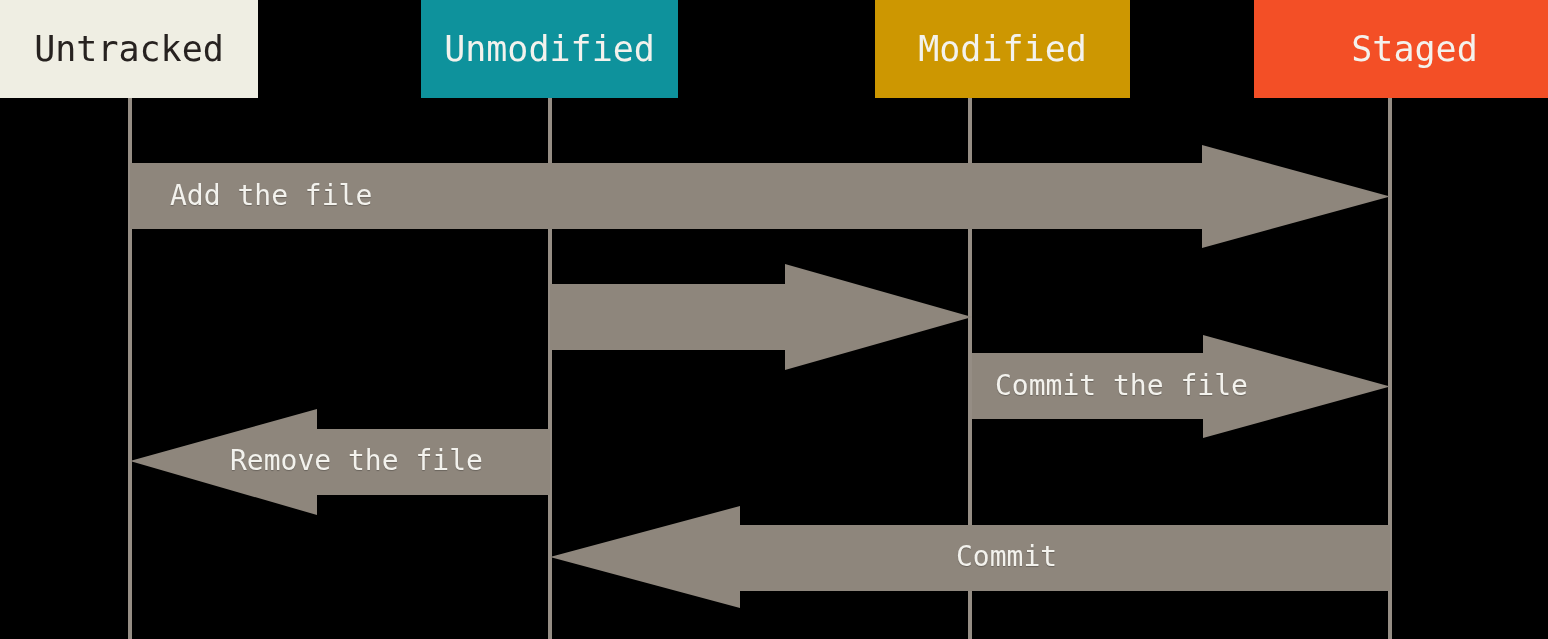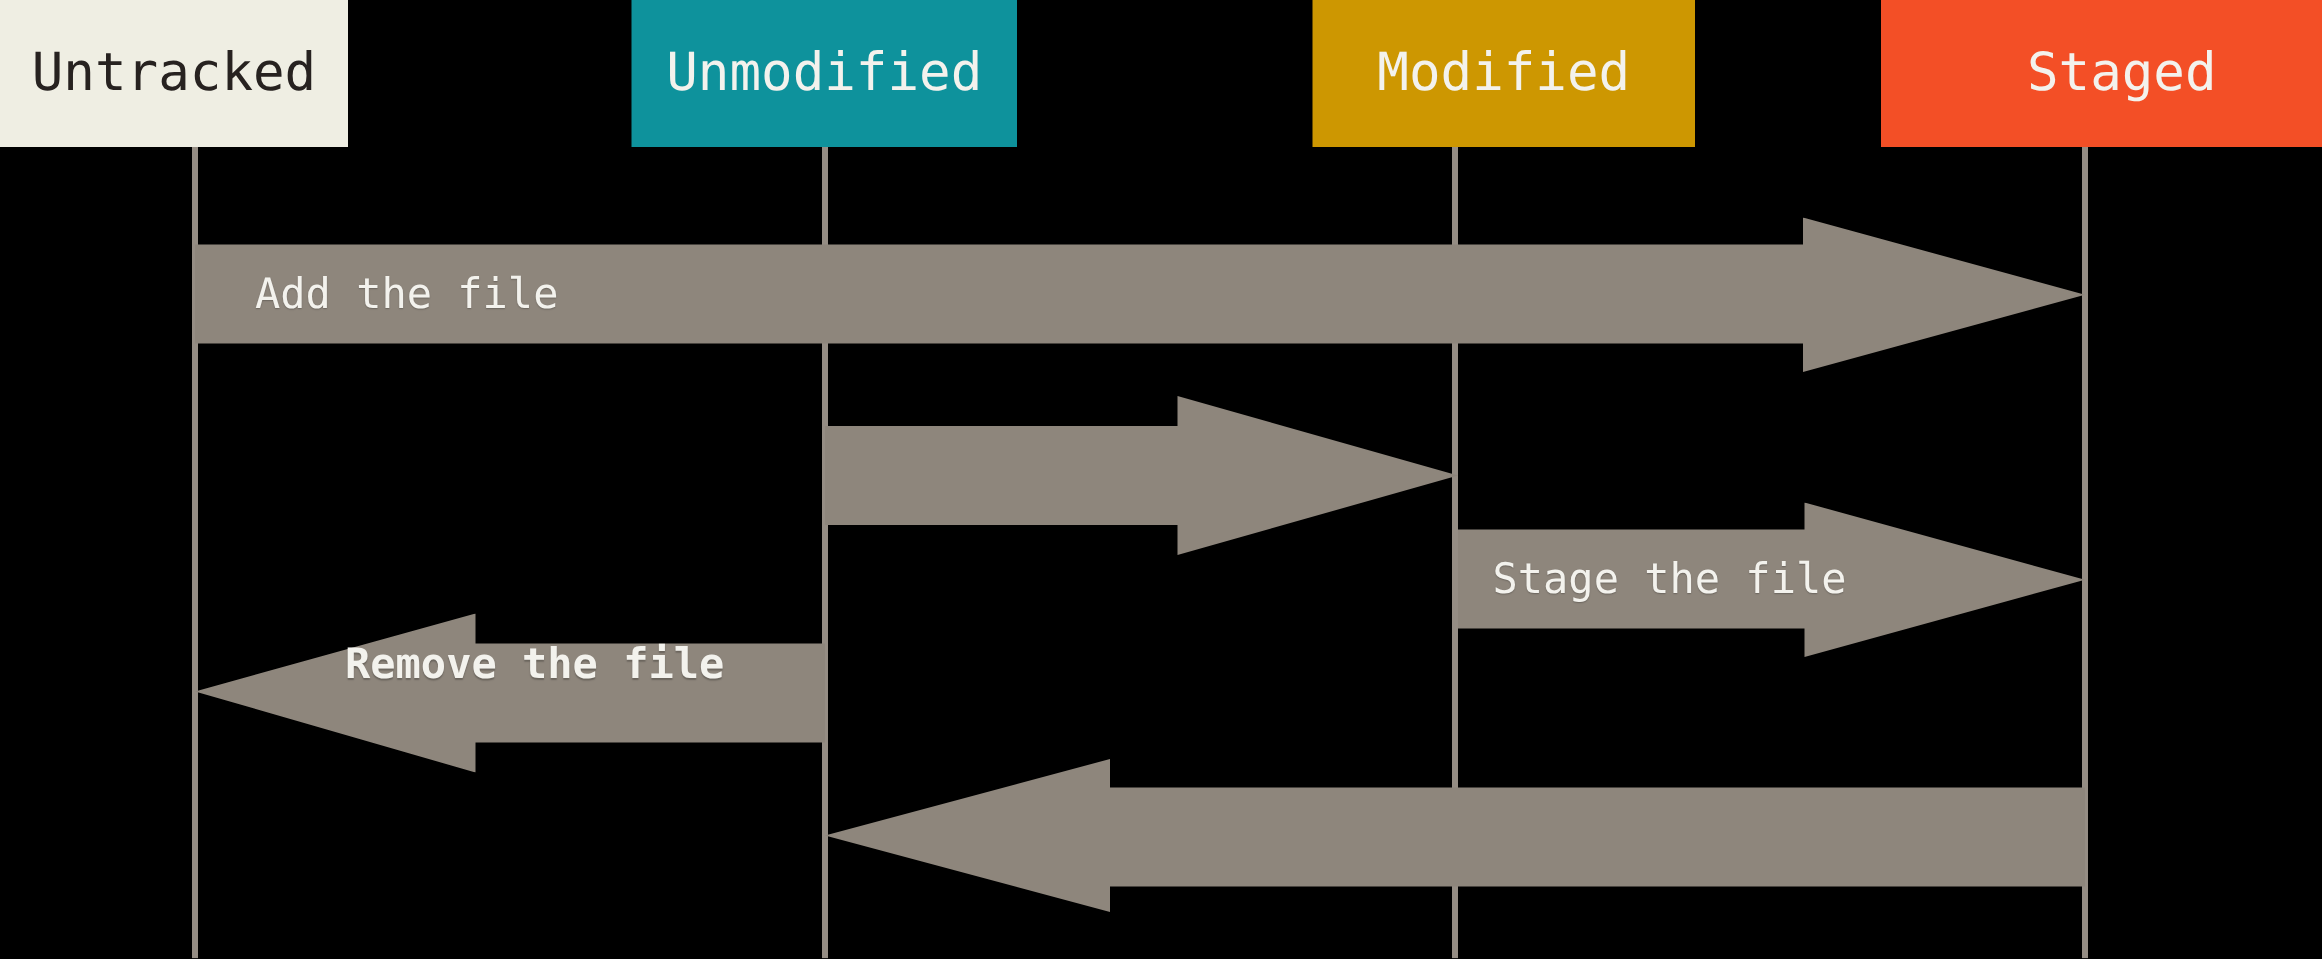--- a/index.html
+++ b/index.html
@@ -22,21 +22,21 @@
     width:1548px;height:639px;
     background:var(--background);
     overflow:hidden;
   }
   .state-box{
     position:absolute;top:0;height:98px;
     display:flex;align-items:center;justify-content:center;
     font-size:35px;letter-spacing:0;
     color:var(--state-text);
   }
-  .state-box.untracked{left:0;width:232px;background:var(--untracked-bg);color:var(--untracked-text);}
+  .state-box.untracked{left:0;width:258px;background:var(--untracked-bg);color:var(--untracked-text);}
   .state-box.unmodified{left:421px;width:257px;background:var(--unmodified-bg);align-items:center;}
   .state-box.modified{left:844px;width:255px;background:var(--modified-bg);margin-left:31px;}
   .state-box.staged{left:1254px;width:321px;background:var(--staged-bg);}
   .lifeline{
     position:absolute;top:98px;height:541px;width:4px;
     background:var(--line);
   }
   .lifeline.untracked{left:128px;}
   .lifeline.unmodified{left:548px;}
   .lifeline.modified{left:968px;}
@@ -51,21 +51,21 @@
   .arrow-label{
     position:absolute;
     font-size:28px;line-height:40px;
     color:var(--label-text);
     white-space:nowrap;
     text-shadow:0 1px 1px rgba(0,0,0,0.25);
   }
   .arrow-label.add{left:170px;top:176px;}
   .arrow-label.edit{left:587px;top:297px;}
   .arrow-label.stagefile{left:995px;top:366px;}
-  .arrow-label.remove{left:230px;top:423px;font-weight:bold;}
+  .arrow-label.remove{left:230px;top:441px;}
   .arrow-label.commit{left:956px;top:537px;}
 </style>
 </head>
 <body>
 
 <div class="stage">
 
   <div class="state-box untracked">
     <span>Untracked</span>
   </div>
@@ -98,16 +98,17 @@
 
   <svg class="arrow remove" width="420" height="106" viewBox="0 0 420 106">
     <polygon points="0,52 187,0 187,20 420,20 420,86 187,86 187,106"></polygon>
   </svg>
 
   <svg class="arrow commit" width="840" height="102" viewBox="0 0 840 102">
     <polygon points="0,51 190,0 190,19 840,19 840,85 190,85 190,102"></polygon>
   </svg>
 
   <div class="arrow-label add">Add the file</div>
-  <div class="arrow-label stagefile">Stage the file</div>
+  <div class="arrow-label stagefile">Commit the file</div>
   <div class="arrow-label remove">Remove the file</div>
+  <div class="arrow-label commit">Commit</div>
 
 </div>
 
 </body></html>

